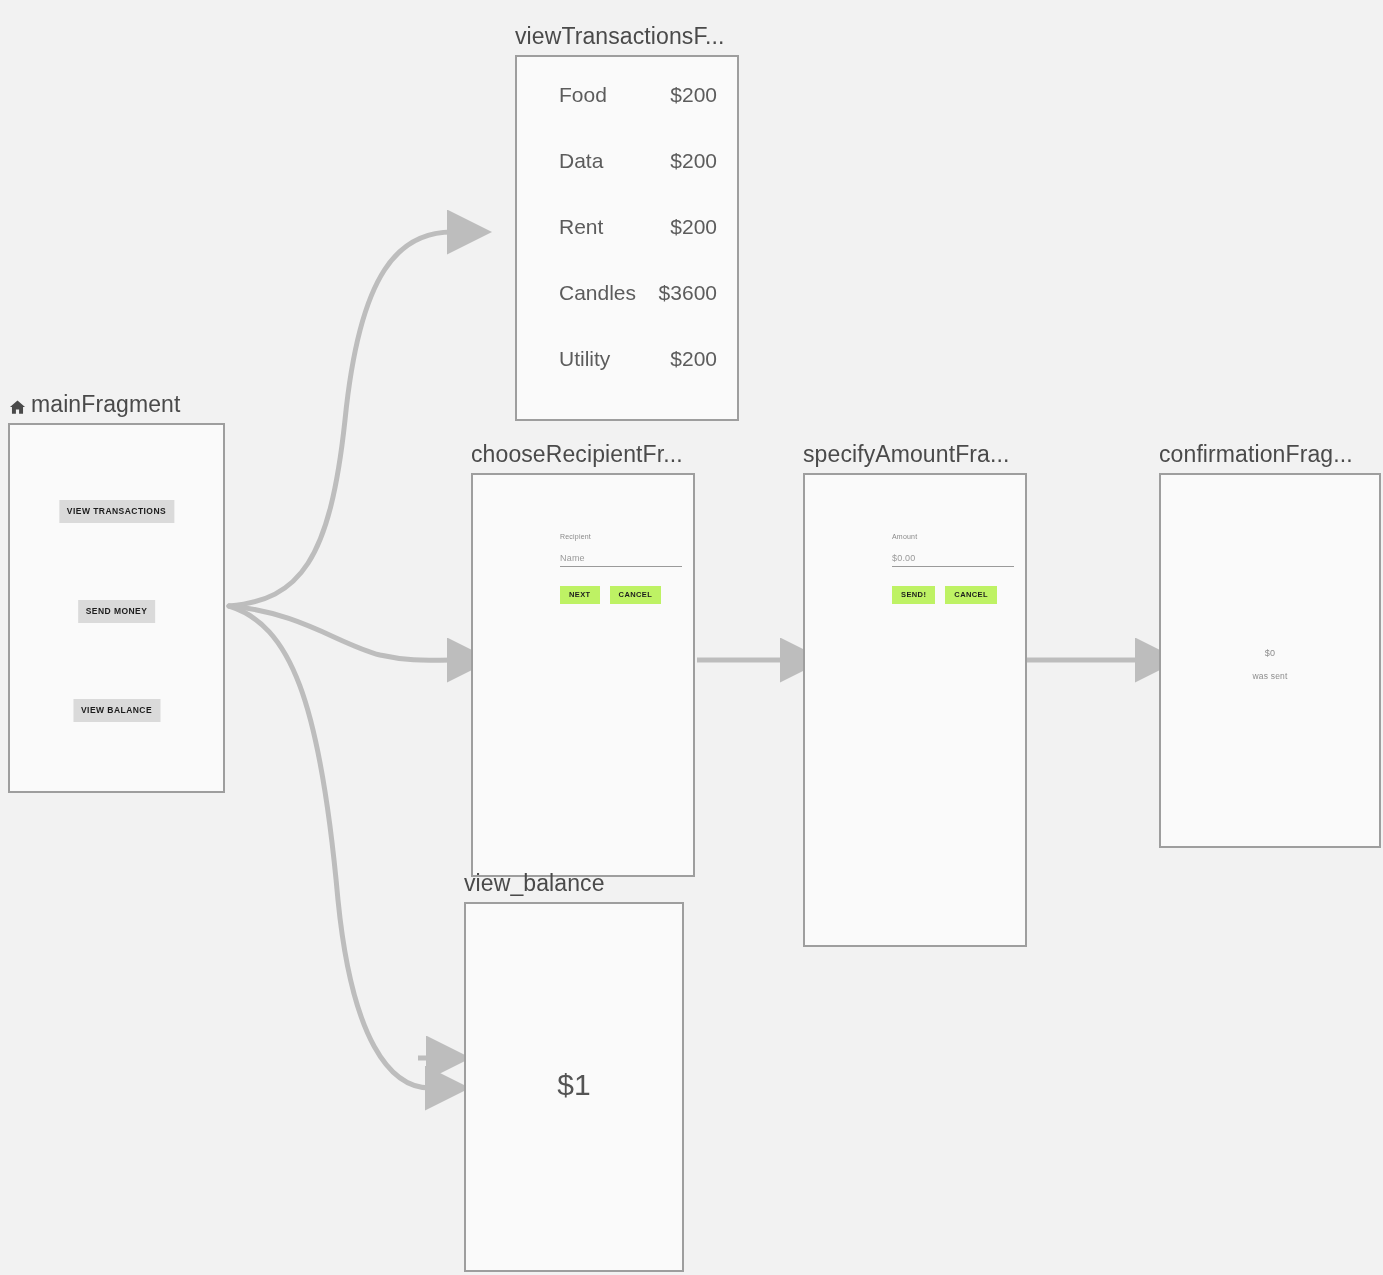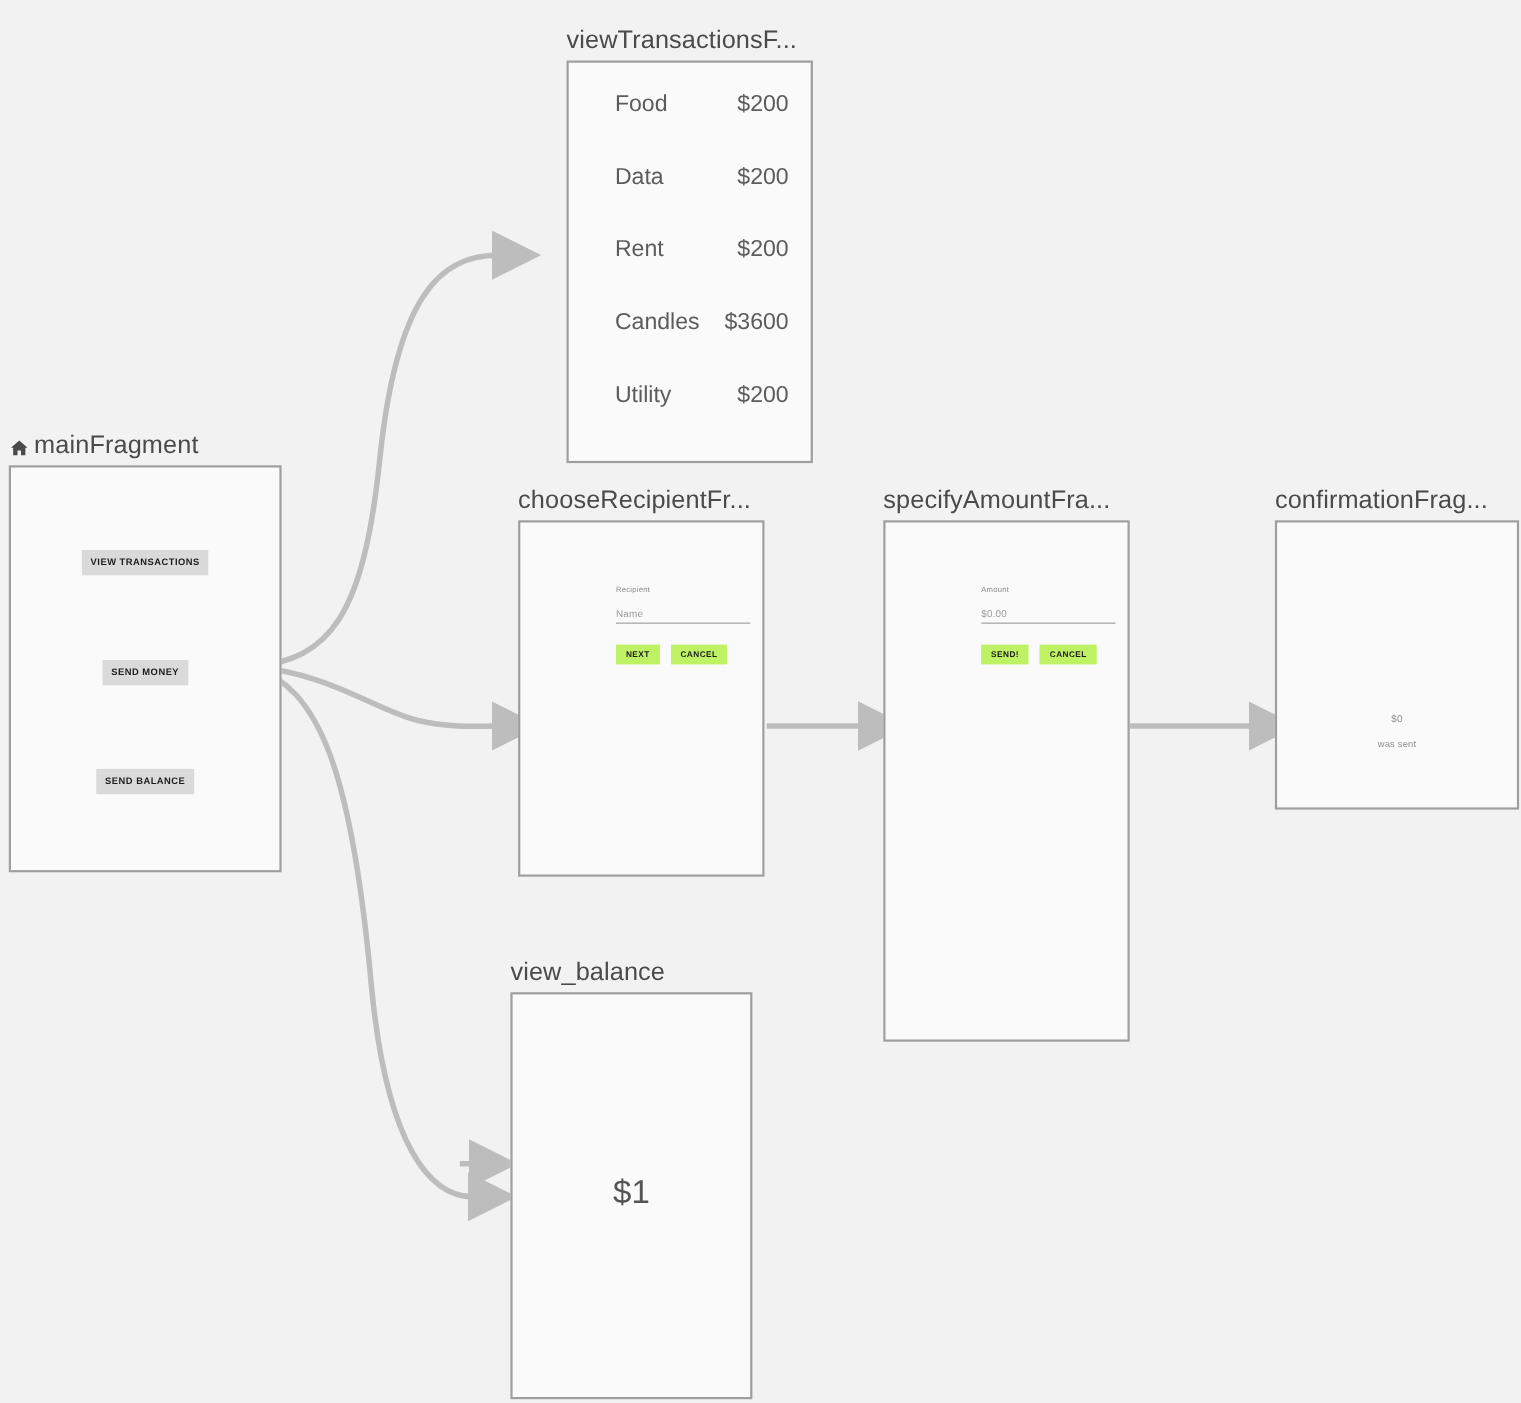--- a/index.html
+++ b/index.html
@@ -173,33 +173,33 @@
 
     <path d="M229,606 C290,625 320,700 338,900 C352,1040 390,1088 430,1088" fill="none" stroke="#bdbdbd" stroke-width="5" stroke-linecap="round" marker-end="url(#arrow)"></path>
 
     <path d="M418,1058 L431,1058" fill="none" stroke="#bdbdbd" stroke-width="5" stroke-linecap="butt" marker-end="url(#arrow)"></path>
 
     <path d="M697,660 L785,660" fill="none" stroke="#bdbdbd" stroke-width="5" stroke-linecap="butt" marker-end="url(#arrow)"></path>
 
     <path d="M1027,660 L1140,660" fill="none" stroke="#bdbdbd" stroke-width="5" stroke-linecap="butt" marker-end="url(#arrow)"></path>
   </svg>
 
-  <div class="node" style="left:8px; top:423px; width:248px; height:370px;">
+  <div class="node" style="left:8px; top:423px; width:217px; height:370px;">
     <div class="node-title">
       <span class="home-icon">
         <svg viewBox="0 0 24 24" width="19" height="19">
           <path d="M12 3 L2.5 11.3 L5 11.3 L5 20 L10 20 L10 14.5 L14 14.5 L14 20 L19 20 L19 11.3 L21.5 11.3 Z" fill="#4a4a4a"></path>
         </svg>
       </span>
       <span>mainFragment</span>
     </div>
     <div class="frame"></div>
     <div class="mat-btn" style="left:50%; top:77px;">VIEW TRANSACTIONS</div>
     <div class="mat-btn" style="left:50%; top:177px;">SEND MONEY</div>
-    <div class="mat-btn" style="left:50%; top:276px;">SEND BALANCE</div>
+    <div class="mat-btn" style="left:50%; top:276px;">VIEW BALANCE</div>
   </div>
 
   <div class="node" style="left:471px; top:55px; width:224px; height:366px;margin-left:44px;">
     <div class="node-title">
       <span>viewTransactionsF...</span>
     </div>
     <div class="frame"></div>
     <div class="txn-list">
       <div class="txn-row">
         <span class="txn-label">Food</span>
@@ -217,21 +217,21 @@
         <span class="txn-label">Candles</span>
         <span class="txn-amount">$3600</span>
       </div>
       <div class="txn-row">
         <span class="txn-label">Utility</span>
         <span class="txn-amount">$200</span>
       </div>
     </div>
   </div>
 
-  <div class="node" style="left:471px; top:473px; width:224px; height:324px;">
+  <div class="node" style="left:471px; top:473px; width:224px; height:404px;">
     <div class="node-title">
       <span>chooseRecipientFr...</span>
     </div>
     <div class="frame"></div>
     <div class="form">
       <div class="form-label">Recipient</div>
       <div class="form-input">Name</div>
       <div class="form-actions">
         <span class="btn-sm">NEXT</span>
         <span class="btn-sm">CANCEL</span>
@@ -247,21 +247,21 @@
     <div class="form">
       <div class="form-label">Amount</div>
       <div class="form-input">$0.00</div>
       <div class="form-actions">
         <span class="btn-sm">SEND!</span>
         <span class="btn-sm">CANCEL</span>
       </div>
     </div>
   </div>
 
-  <div class="node" style="left:1159px; top:473px; width:222px; height:263px;">
+  <div class="node" style="left:1159px; top:473px; width:222px; height:375px;">
     <div class="node-title">
       <span>confirmationFrag...</span>
     </div>
     <div class="frame"></div>
     <div class="confirm-block">
       <div class="confirm-amount">$0</div>
       <div class="confirm-text">was sent</div>
     </div>
   </div>
 

